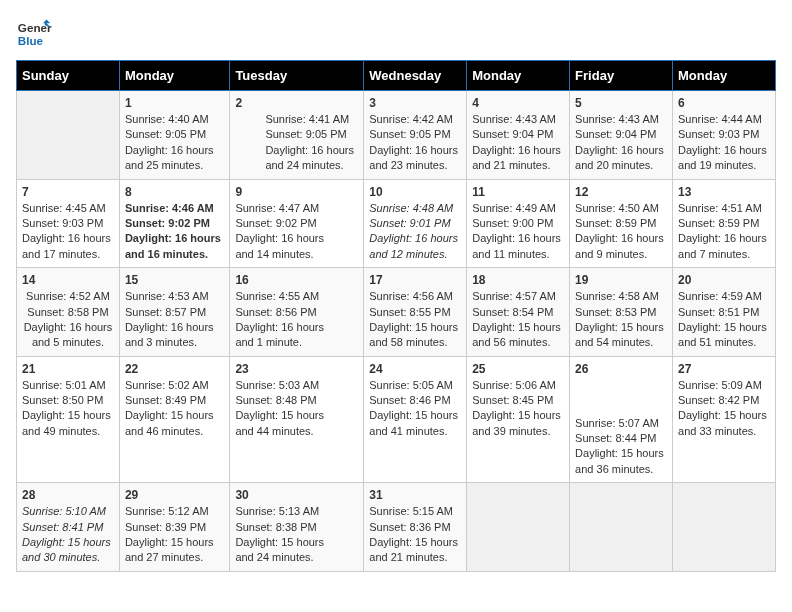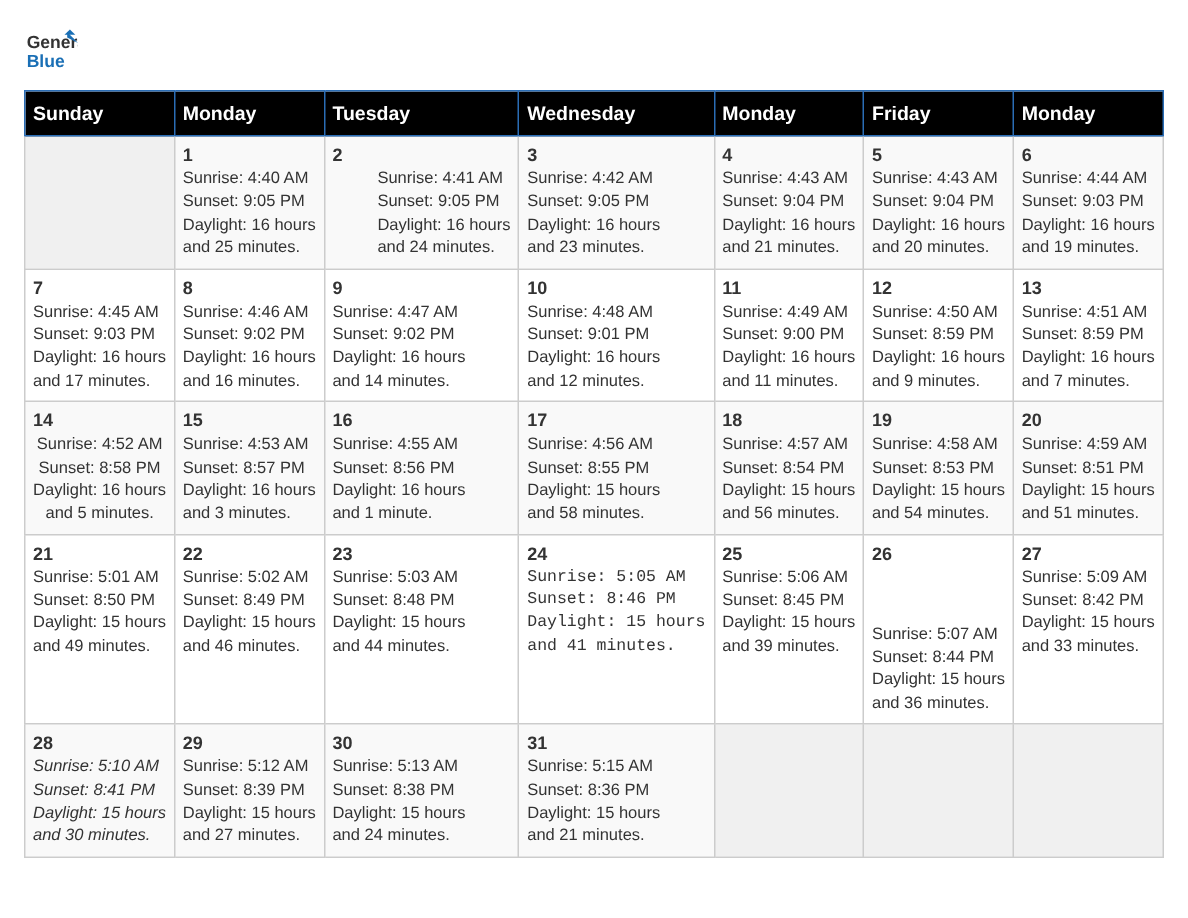--- a/index.html
+++ b/index.html
@@ -157,35 +157,35 @@
       <tr>
         <td>
           <div class="day-number">7</div>
           <div class="day-info" style="white-space: pre-line;">Sunrise: 4:45 AM
 Sunset: 9:03 PM
 Daylight: 16 hours
 and 17 minutes.</div>
         </td>
         <td>
           <div class="day-number">8</div>
-          <div class="day-info" style="white-space: pre-line;">Sunrise: 4:46 AM
+          <div class="day-info" style="white-space: pre-line; font-weight: bold;">Sunrise: 4:46 AM
 Sunset: 9:02 PM
 Daylight: 16 hours
 and 16 minutes.</div>
         </td>
         <td>
           <div class="day-number">9</div>
           <div class="day-info" style="white-space: pre-line;">Sunrise: 4:47 AM
 Sunset: 9:02 PM
 Daylight: 16 hours
 and 14 minutes.</div>
         </td>
         <td>
           <div class="day-number">10</div>
-          <div class="day-info" style="white-space: pre-line;">Sunrise: 4:48 AM
+          <div class="day-info" style="white-space: pre-line; font-style: italic;">Sunrise: 4:48 AM
 Sunset: 9:01 PM
 Daylight: 16 hours
 and 12 minutes.</div>
         </td>
         <td>
           <div class="day-number">11</div>
           <div class="day-info" style="white-space: pre-line;">Sunrise: 4:49 AM
 Sunset: 9:00 PM
 Daylight: 16 hours
 and 11 minutes.</div>
@@ -273,21 +273,21 @@
         </td>
         <td>
           <div class="day-number">23</div>
           <div class="day-info" style="white-space: pre-line;">Sunrise: 5:03 AM
 Sunset: 8:48 PM
 Daylight: 15 hours
 and 44 minutes.</div>
         </td>
         <td>
           <div class="day-number">24</div>
-          <div class="day-info" style="white-space: pre-line; font-family: Liberation Mono, monospace;">Sunrise: 5:05 AM
+          <div class="day-info" style="white-space: pre-line;">Sunrise: 5:05 AM
 Sunset: 8:46 PM
 Daylight: 15 hours
 and 41 minutes.</div>
         </td>
         <td>
           <div class="day-number">25</div>
           <div class="day-info" style="white-space: pre-line;">Sunrise: 5:06 AM
 Sunset: 8:45 PM
 Daylight: 15 hours
 and 39 minutes.</div>

